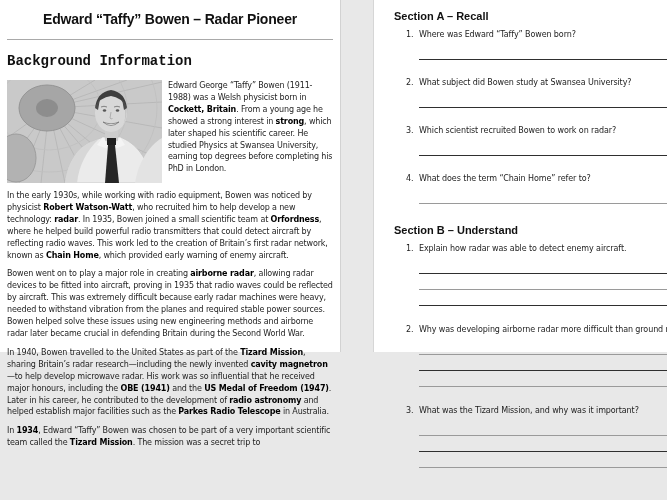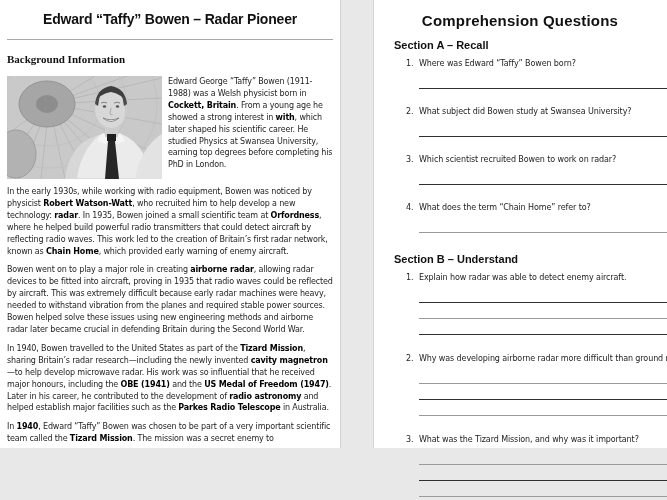--- a/index.html
+++ b/index.html
@@ -1,28 +1,28 @@
 <!DOCTYPE html>
 <html><head>
 <meta charset="utf-8">
 <style>
   html,body{margin:0;padding:0;}
   body{width:667px;height:500px;overflow:hidden;background:#e8e8e8;
        font-family:"DejaVu Sans",sans-serif;color:#1c1c1c;}
   .stage{position:relative;width:667px;height:500px;overflow:hidden;}
-  .page{position:absolute;top:0;height:448px;background:#ffffff;box-sizing:border-box;}
+  .page{position:absolute;top:0;height:352px;background:#ffffff;box-sizing:border-box;}
   .page-left{left:0;width:341px;border-right:1px solid #d2d2d2;}
   .page-right{left:373px;width:320px;border-left:1px solid #d6d6d6;}
 
   
   .lp-title{margin-top:11px;text-align:center;font-family:"Liberation Sans",sans-serif;
             font-weight:bold;font-size:14px;letter-spacing:-0.2px;color:#111;}
   .rule{border:none;border-top:1px solid #a9a9a9;margin:12px 7px 0 7px;}
-  .lp-heading{margin:13px 0 0 7px;font-family:Liberation Serif, serif;
-              font-weight:bold;font-size:11px;color:#111;}
+  .lp-heading{margin:13px 0 0 7px;font-family:Liberation Mono, monospace;
+              font-weight:bold;font-size:14px;color:#111;}
   .intro{display:flex;gap:6px;margin:11px 5px 0 7px;}
   .photo{width:155px;height:103px;flex:none;display:block;}
   .body-text{font-size:8px;line-height:11.9px;letter-spacing:-0.15px;color:#1d1d1d;}
   .intro-text{flex:1;}
   .para{margin:7px 5px 0 7px;}
   .body-text b{font-weight:bold;color:#000;}
 
   
   .rp-title{width:292px;margin-top:12px;text-align:center;
             font-family:"Liberation Sans",sans-serif;font-weight:bold;
@@ -104,31 +104,30 @@
         <path d="M88,28 Q90,22 93,19 L91,30 Z" fill="#4a4a4a"></path>
         <path d="M120,28 Q118,22 115,19 L117,30 Z" fill="#4a4a4a"></path>
 
         <ellipse cx="97.5" cy="30.5" rx="1.7" ry="1.2" fill="#565656"></ellipse>
         <ellipse cx="110.5" cy="30.5" rx="1.7" ry="1.2" fill="#565656"></ellipse>
         <path d="M94,27 Q97,25.5 100,27" stroke="#6b6b6b" stroke-width="0.8" fill="none"></path>
         <path d="M107,27 Q110,25.5 113,27" stroke="#6b6b6b" stroke-width="0.8" fill="none"></path>
         <path d="M104,32 L103,38 Q104,39.5 105.5,38.5" stroke="#a9a9a9" stroke-width="0.9" fill="none"></path>
         <path d="M96,42 Q104,49 112,42 Q104,45.5 96,42 Z" fill="#f1f1f1" stroke="#6a6a6a" stroke-width="0.7"></path>
       </svg>
-      <div class="intro-text body-text"><span>Edward George “Taffy” Bowen (1911-1988) was a Welsh physicist born in </span><b>Cockett, Britain</b><span>. From a young age he showed a strong interest in </span><b>with</b><span>, which later shaped his scientific career. He studied Physics at Swansea University, earning top degrees before completing his PhD in London.</span></div>
+      <div class="intro-text body-text"><span>Edward George “Taffy” Bowen (1911-1988) was a Welsh physicist born in </span><b>Cockett, Britain</b><span>. From a young age he showed a strong interest in </span><b>strong</b><span>, which later shaped his scientific career. He studied Physics at Swansea University, earning top degrees before completing his PhD in London.</span></div>
     </div>
 
     <div class="para body-text"><span>In the early 1930s, while working with radio equipment, Bowen was noticed by physicist </span><b>Robert Watson-Watt</b><span>, who recruited him to help develop a new technology: </span><b>radar</b><span>. In 1935, Bowen joined a small scientific team at </span><b>Orfordness</b><span>, where he helped build powerful radio transmitters that could detect aircraft by reflecting radio waves. This work led to the creation of Britain’s first radar network, known as </span><b>Chain Home</b><span>, which provided early warning of enemy aircraft.</span></div>
     <div class="para body-text"><span>Bowen went on to play a major role in creating </span><b>airborne radar</b><span>, allowing radar devices to be fitted into aircraft, proving in 1935 that radio waves could be reflected by aircraft. This was extremely difficult because early radar machines were heavy, needed to withstand vibration from the planes and required stable power sources. Bowen helped solve these issues using new engineering methods and airborne radar later became crucial in defending Britain during the Second World War.</span></div>
     <div class="para body-text"><span>In 1940, Bowen travelled to the United States as part of the </span><b>Tizard Mission</b><span>, sharing Britain’s radar research—including the newly invented </span><b>cavity magnetron</b><span>—to help develop microwave radar. His work was so influential that he received major honours, including the </span><b>OBE (1941)</b><span> and the </span><b>US Medal of Freedom (1947)</b><span>. Later in his career, he contributed to the development of </span><b>radio astronomy</b><span> and helped establish major facilities such as the </span><b>Parkes Radio Telescope</b><span> in Australia.</span></div>
-    <div class="para body-text"><span>In </span><b>1940</b><span>, Edward “Taffy” Bowen was chosen to be part of a very important scientific team called the </span><b>Tizard Mission</b><span>. The mission was a secret enemy to</span></div>
+    <div class="para body-text"><span>In </span><b>1934</b><span>, Edward “Taffy” Bowen was chosen to be part of a very important scientific team called the </span><b>Tizard Mission</b><span>. The mission was a secret trip to</span></div>
   </div>
 
   <div class="page page-right">
-    <div class="rp-title">Comprehension Questions</div>
 
     <div class="sec-heading first">Section A – Recall</div>
 
     <div class="question first">
       <div class="q-row">
         <span class="q-num">1.</span>
         <span class="q-text">Where was Edward “Taffy” Bowen born?</span>
       </div>
       <div class="answer-lines">
           <div class="answer-line"></div>

